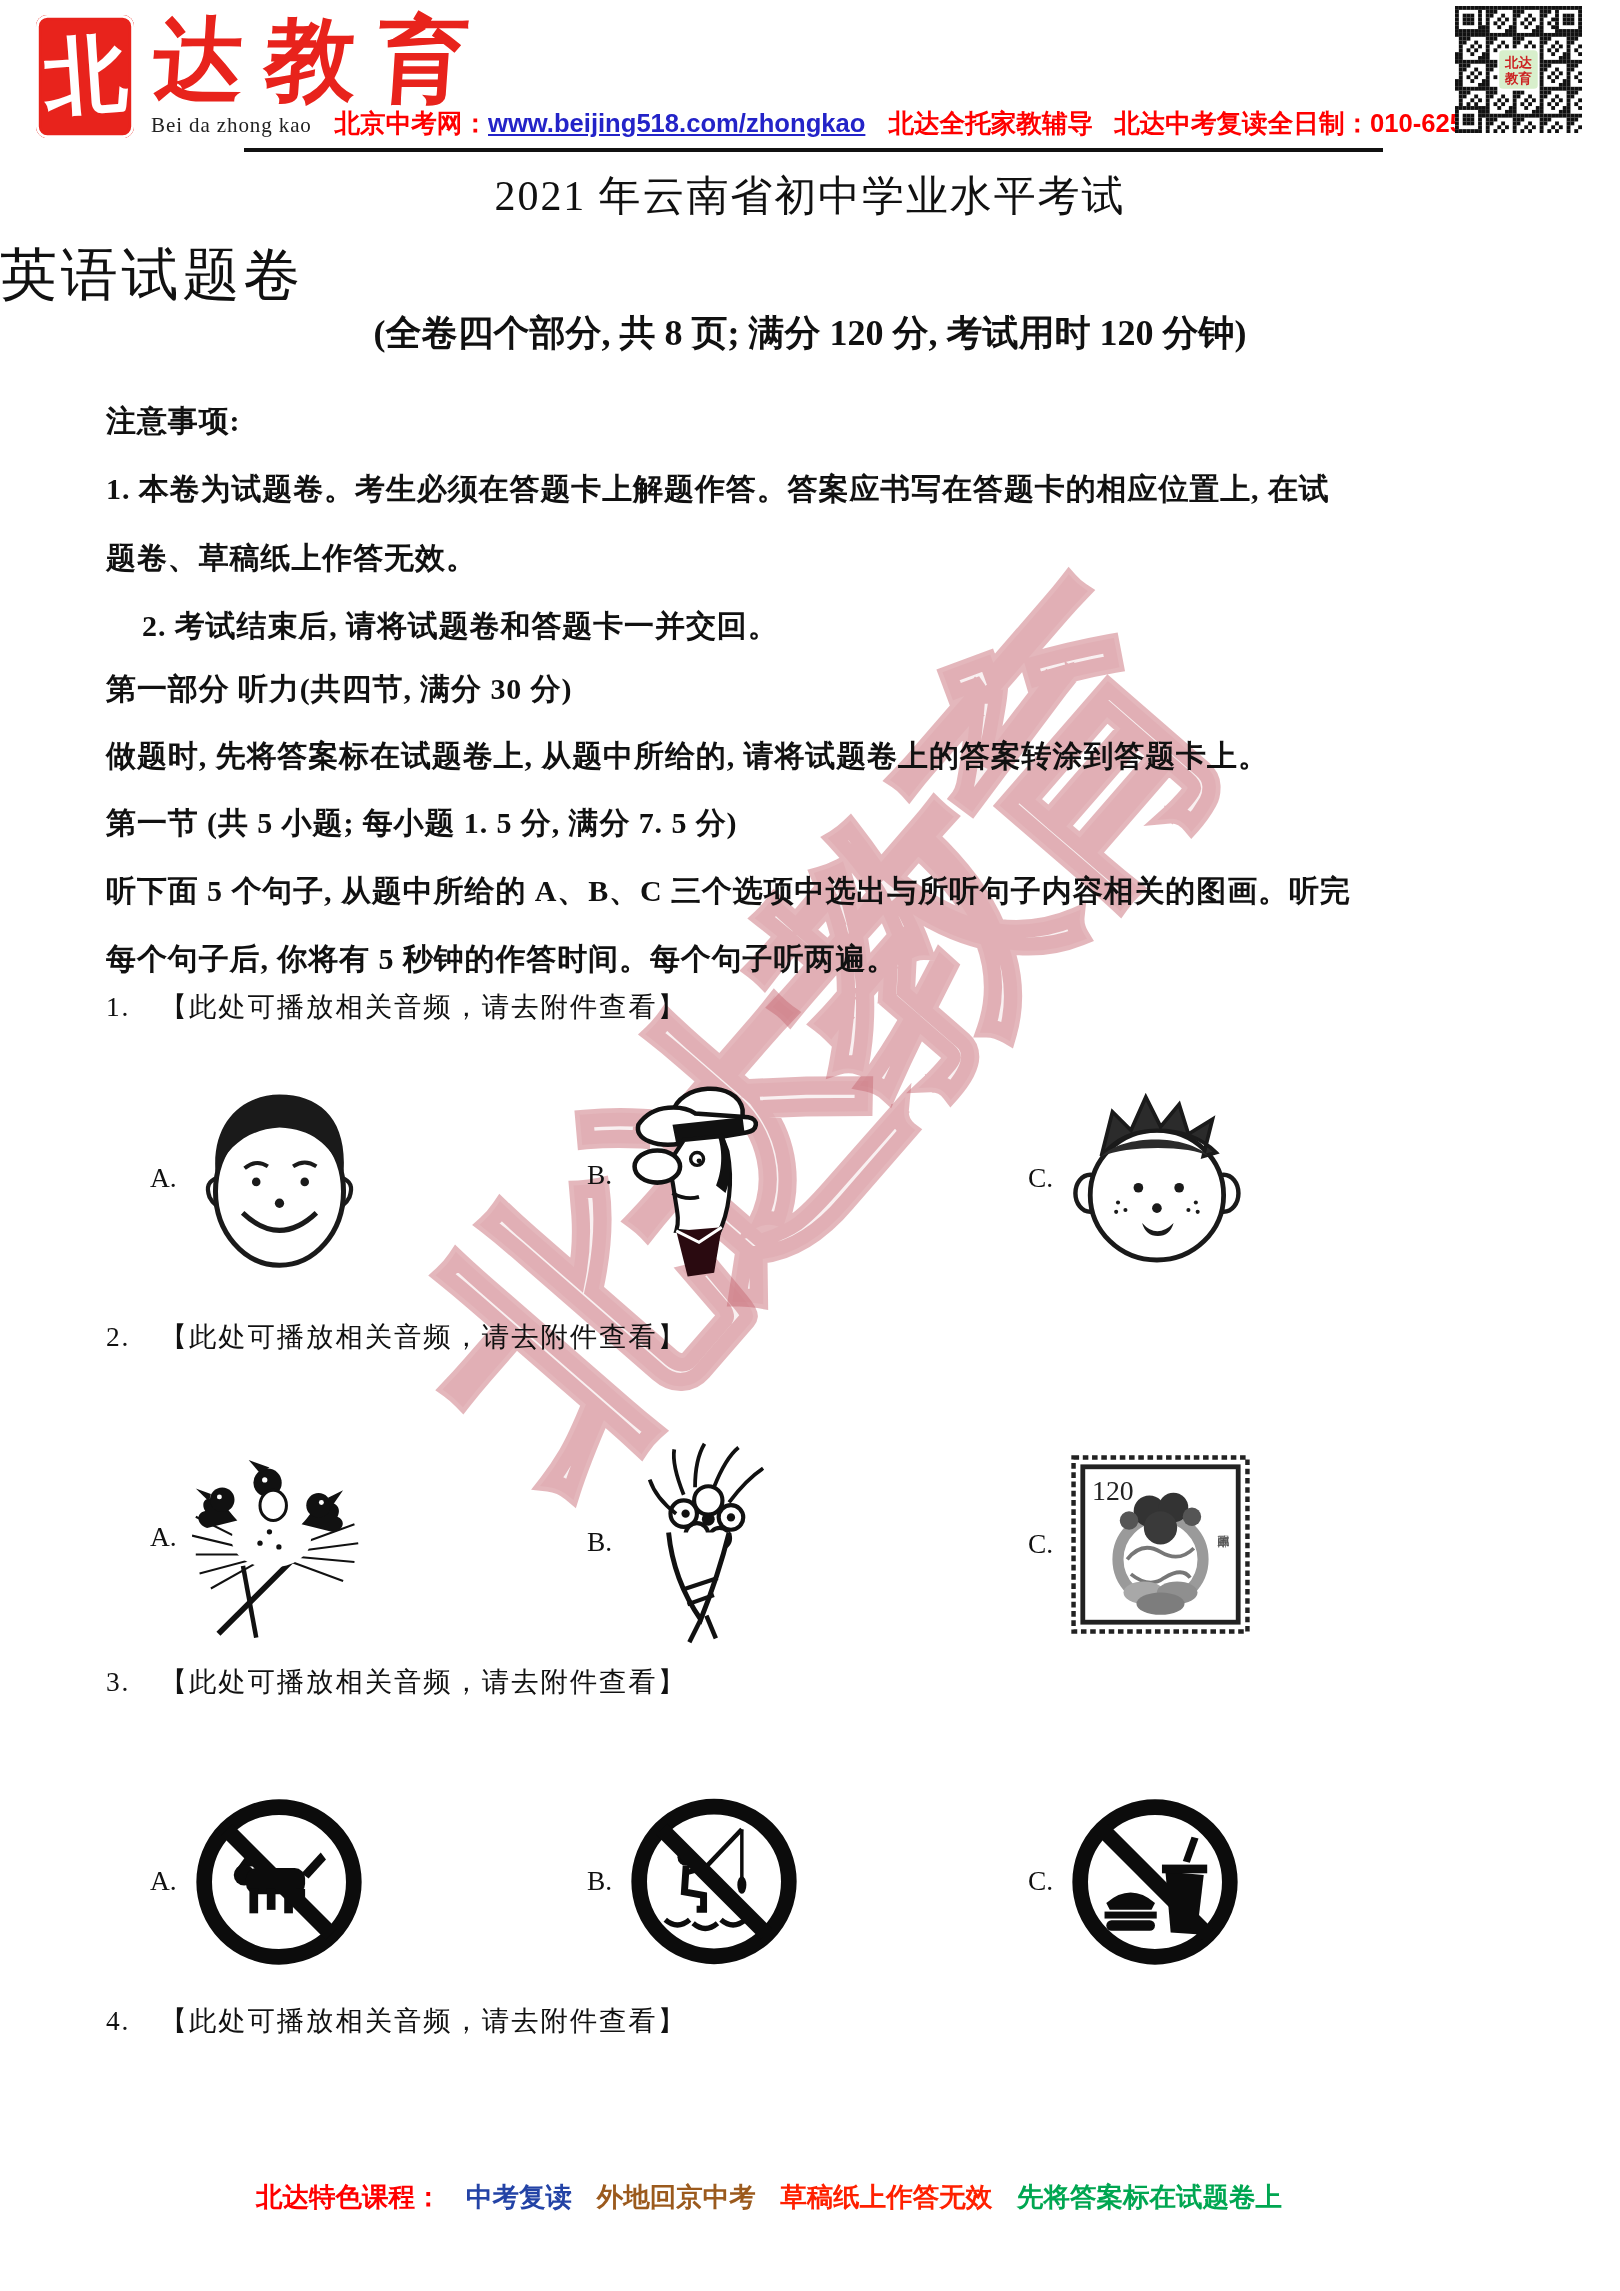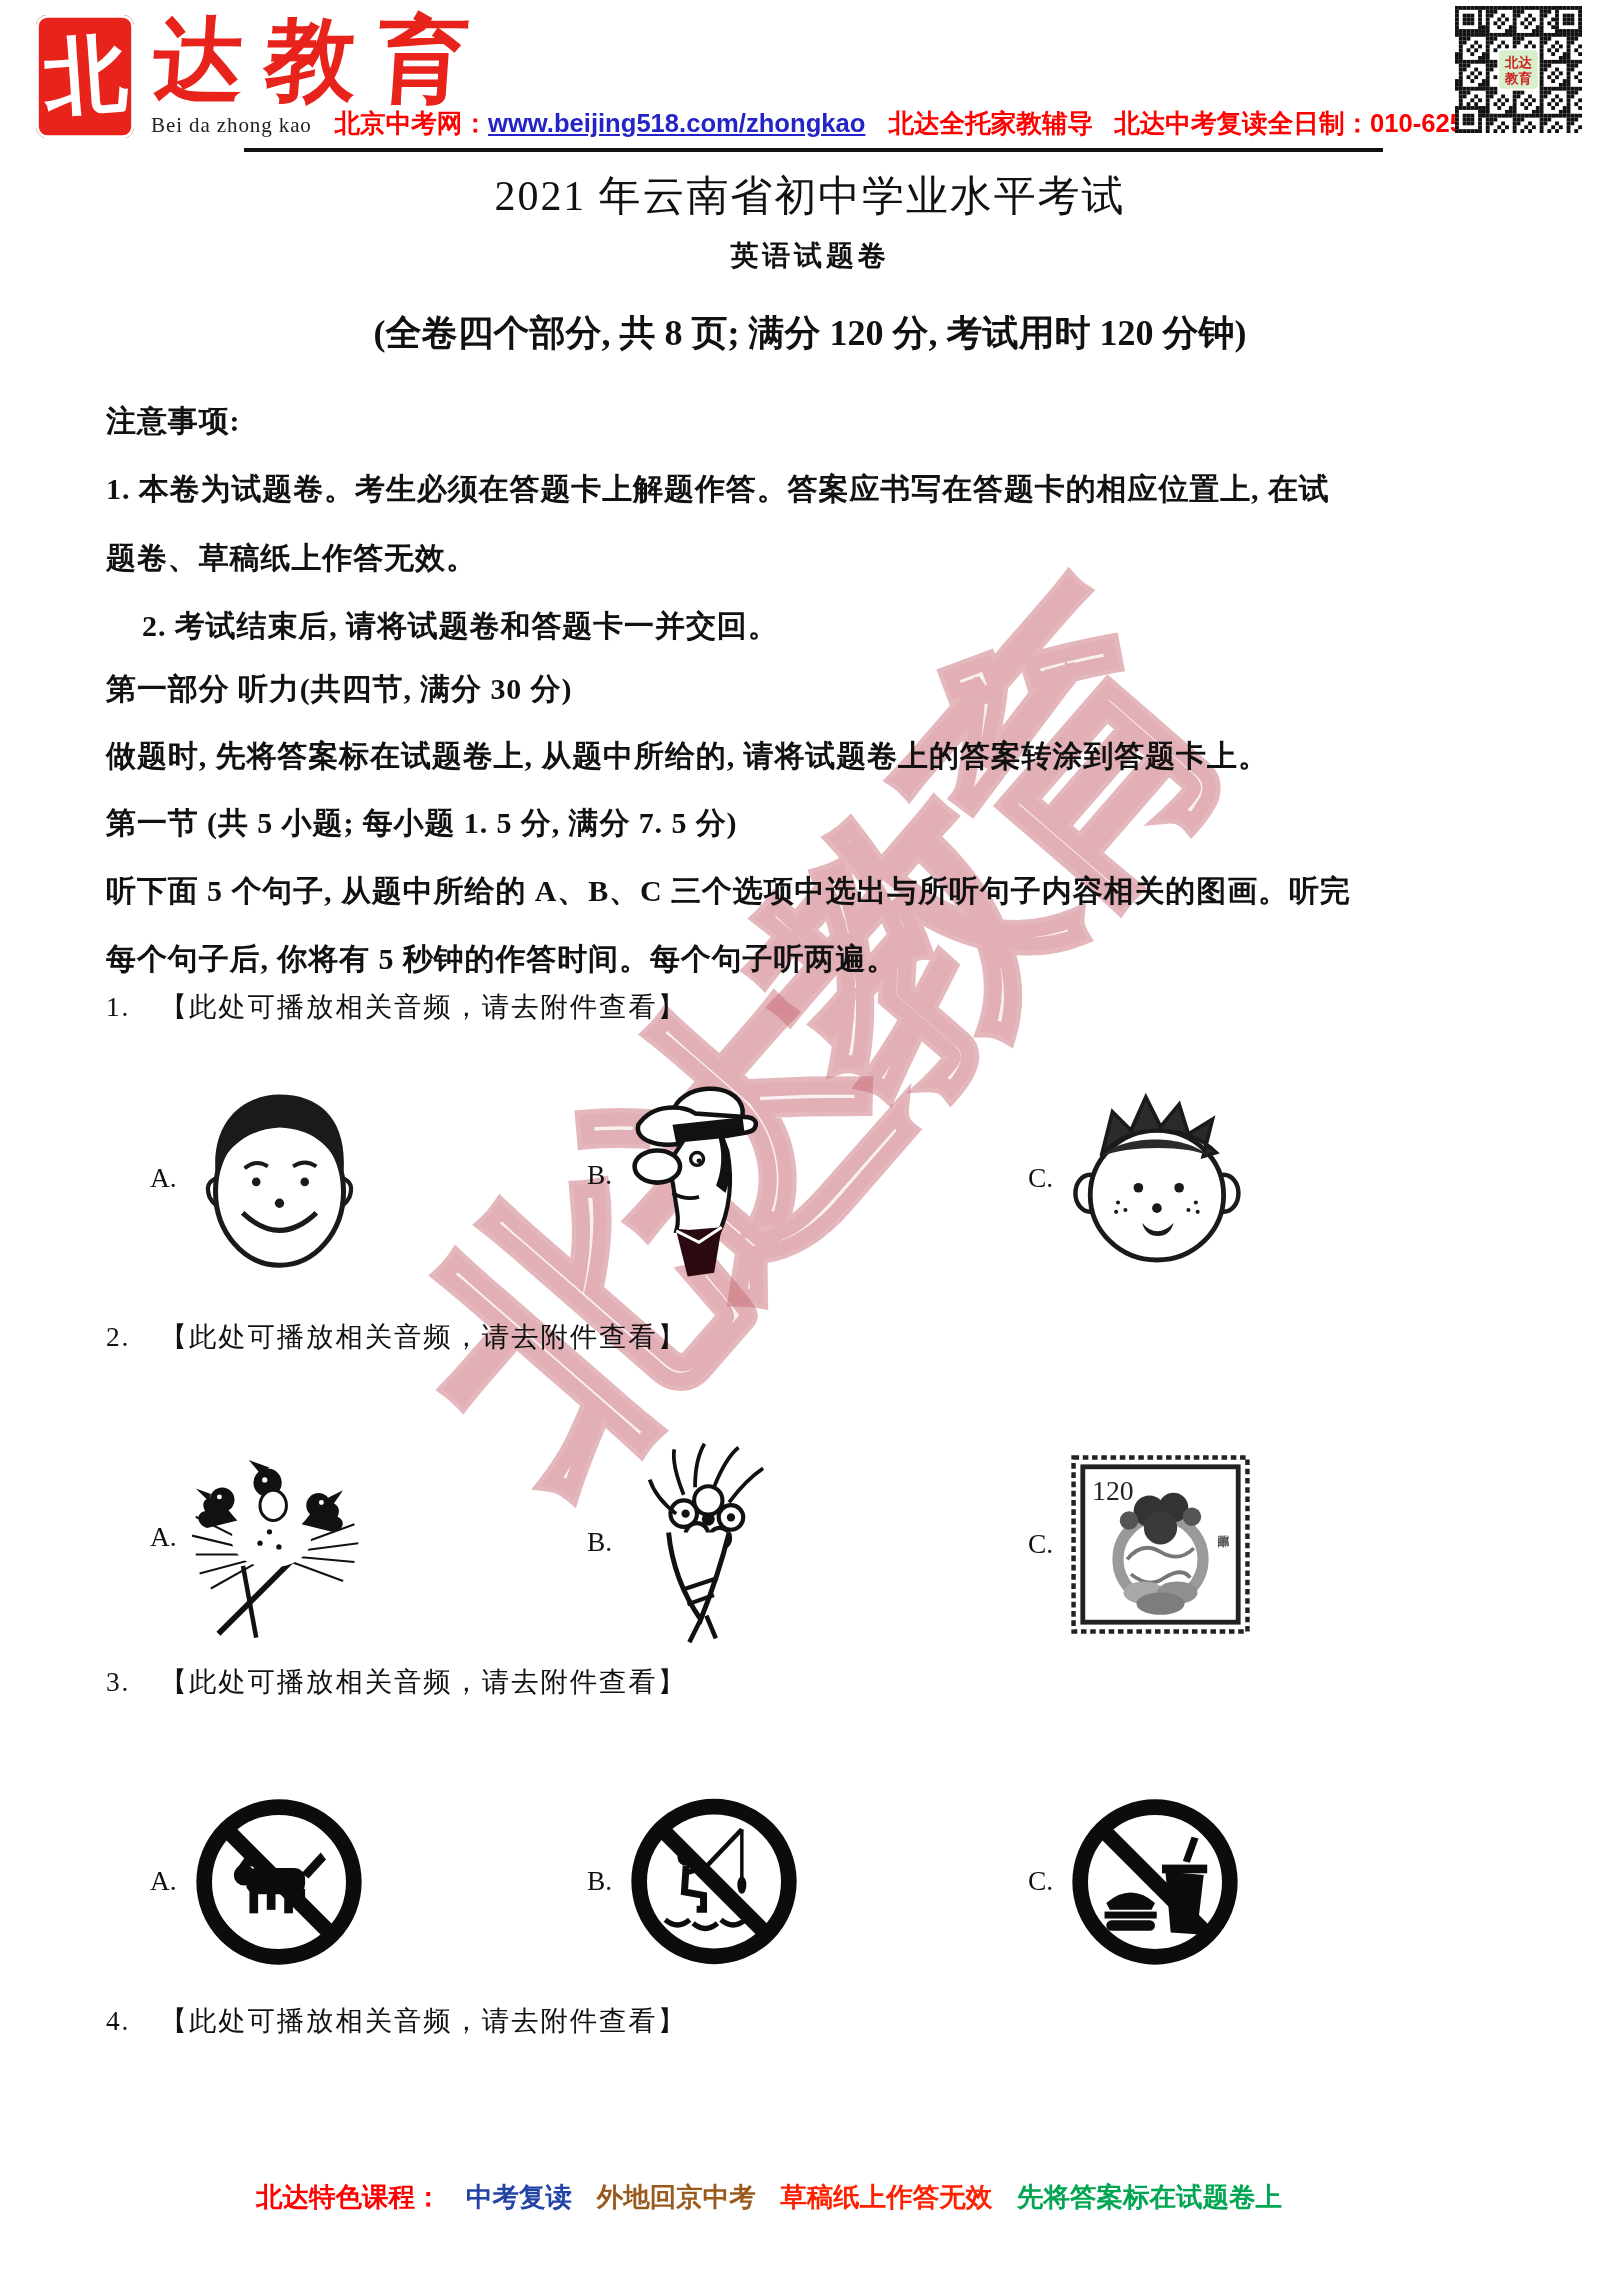--- a/index.html
+++ b/index.html
@@ -26,21 +26,21 @@
   .hdr-en{font-size:21px; color:#222; letter-spacing:0.9px;}
   .hdr-bullet{width:14px; height:14px; background:#ff0000; display:inline-block; margin:0 5.7px 0 17px; align-self:center;}
   .hdr-red{font-size:25.6px; font-weight:bold; color:#ff0000; font-family:"Liberation Sans","DejaVu Sans",sans-serif;}
   .hdr-link{font-size:25.6px; font-weight:bold; color:#2323c8; text-decoration:underline; margin-right:23px; font-family:"Liberation Sans","DejaVu Sans",sans-serif;}
   .hdr-gap{margin-left:21px;}
   .qr{left:1455px; top:5.7px; width:127px; height:127px; position:absolute;}
   .qr-t{font-size:3.5px; fill:#cc2222; text-anchor:middle; font-weight:bold;}
   .rule{left:244px; top:148px; width:1139px; height:3.8px; background:#111;}
   
   .title1{left:0; top:168px; width:100%; text-align:center; font-size:42px; font-weight:normal; letter-spacing:1.9px;}
-  .title2{left:0; top:237px; width:100%; text-align:center; font-size:28px; font-weight:bold; letter-spacing:3.8px;}
+  .title2{left:0; top:237px; width:100%; font-size:57px; font-weight:normal; letter-spacing:3.8px;}
   .title3{left:0; top:309px; width:100%; text-align:center; font-size:36px; font-weight:bold;}
   
   .bline{left:106px; width:1420px; font-size:30px; font-weight:bold; letter-spacing:0.9px; white-space:nowrap;}
   .qline{left:106px; width:1136px; font-size:27.4px; font-weight:normal; letter-spacing:1.9px; white-space:nowrap;}
   
   .opt{position:absolute; display:flex; align-items:center; gap:15px;}
   .opt-label{font-size:27.4px; color:#111;}
   .opt svg{display:block;}
   
   .watermark{

